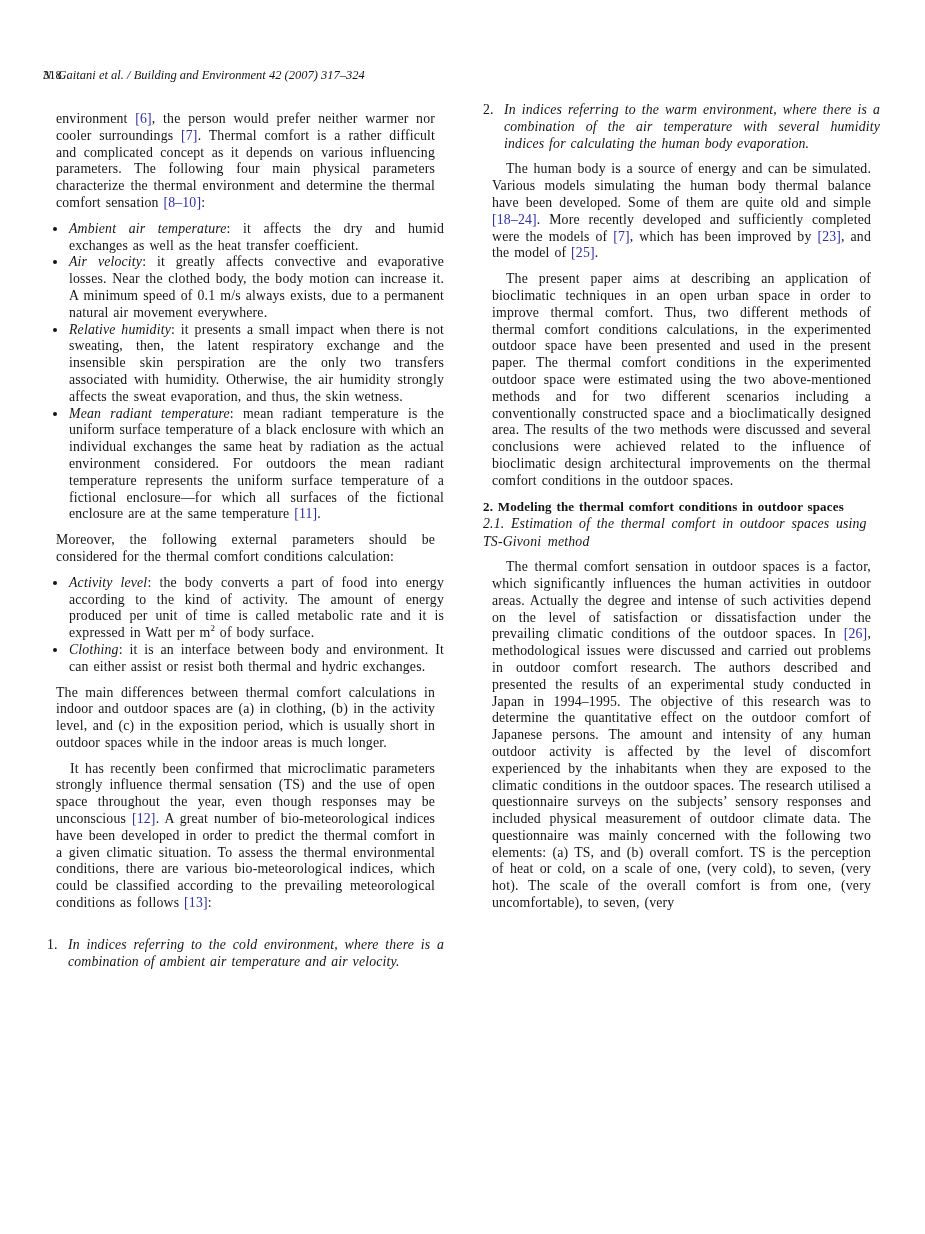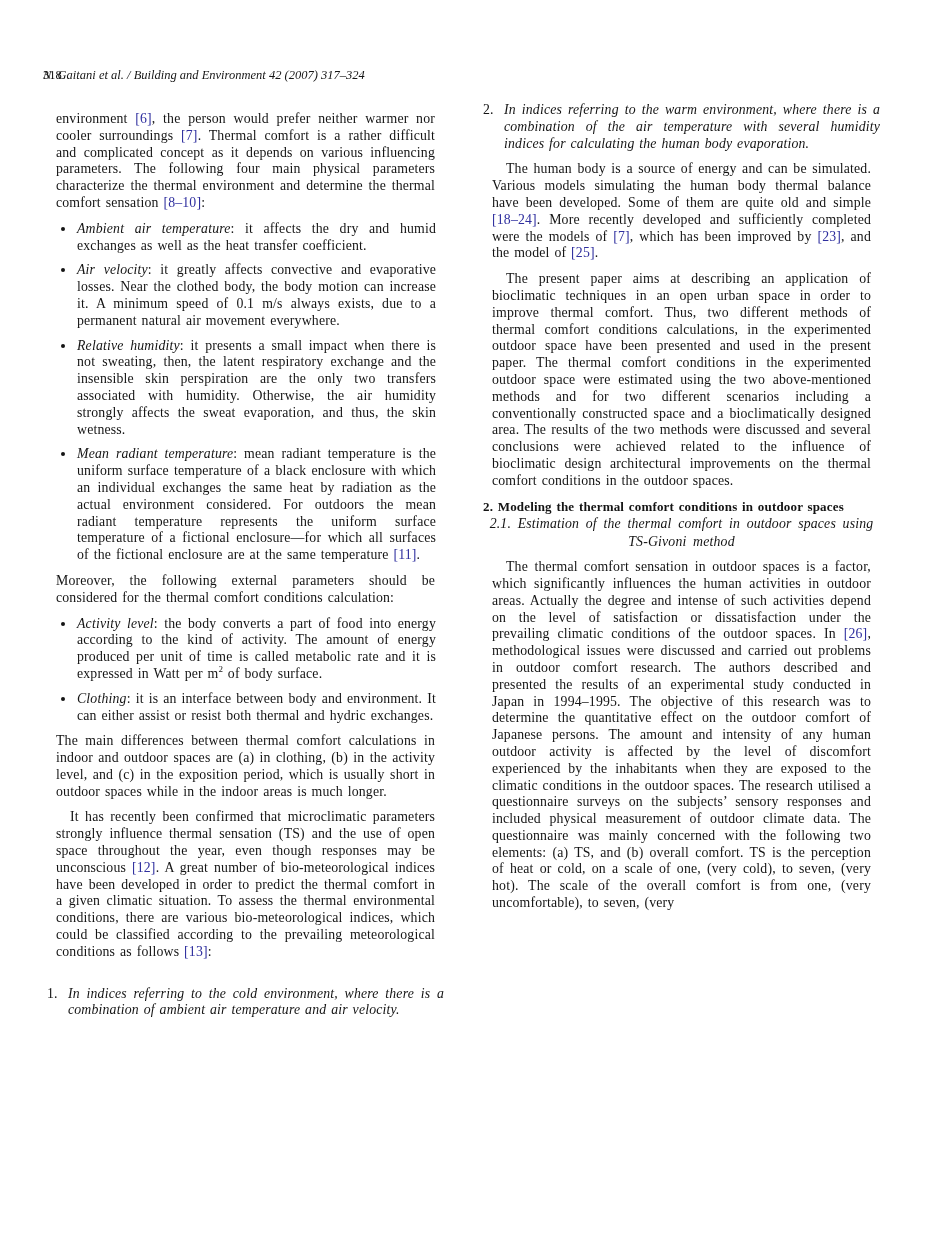--- a/index.html
+++ b/index.html
@@ -49,38 +49,38 @@
   }
   p.para { margin: 9px; }
   .gap { margin-top: 25px; }
   .gap-lg { margin-top: 45px; }
   .indent { text-indent: 14px; }
   ul.bullets {
     margin: 0;
     padding: 0 0 0 21px;
     list-style: disc outside;
   }
-  ul.bullets li { margin: 8px; padding: 0 0 0 1px; }
+  ul.bullets li { margin: 0; padding: 0 0 0 1px; }
   .numbered { display: flex; }
   .numbered .num { flex: 0 0 21px; }
   .numbered .ntext { flex: 1 1 auto; text-align: justify; font-style: italic; }
   h2.sechead {
     font-size: 13px;
     line-height: 16.8px;
     font-weight: bold;
     margin: 0;
     text-align: left;
   }
   h3.subhead {
     font-size: 13.8px;
     line-height: 17.4px;
     font-weight: normal;
     font-style: italic;
     margin: 0;
-    text-align: center;
+    text-align: left;
     word-spacing: 0.22em;
   }
   .seg-italic { font-style: italic; }
   .seg-cite { color: var(--cite-color); }
   .seg-sup { vertical-align: super; font-size: 0.65em; line-height: 0; letter-spacing: 0; }
 </style>
 </head>
 <body>
 
 <div class="page">

